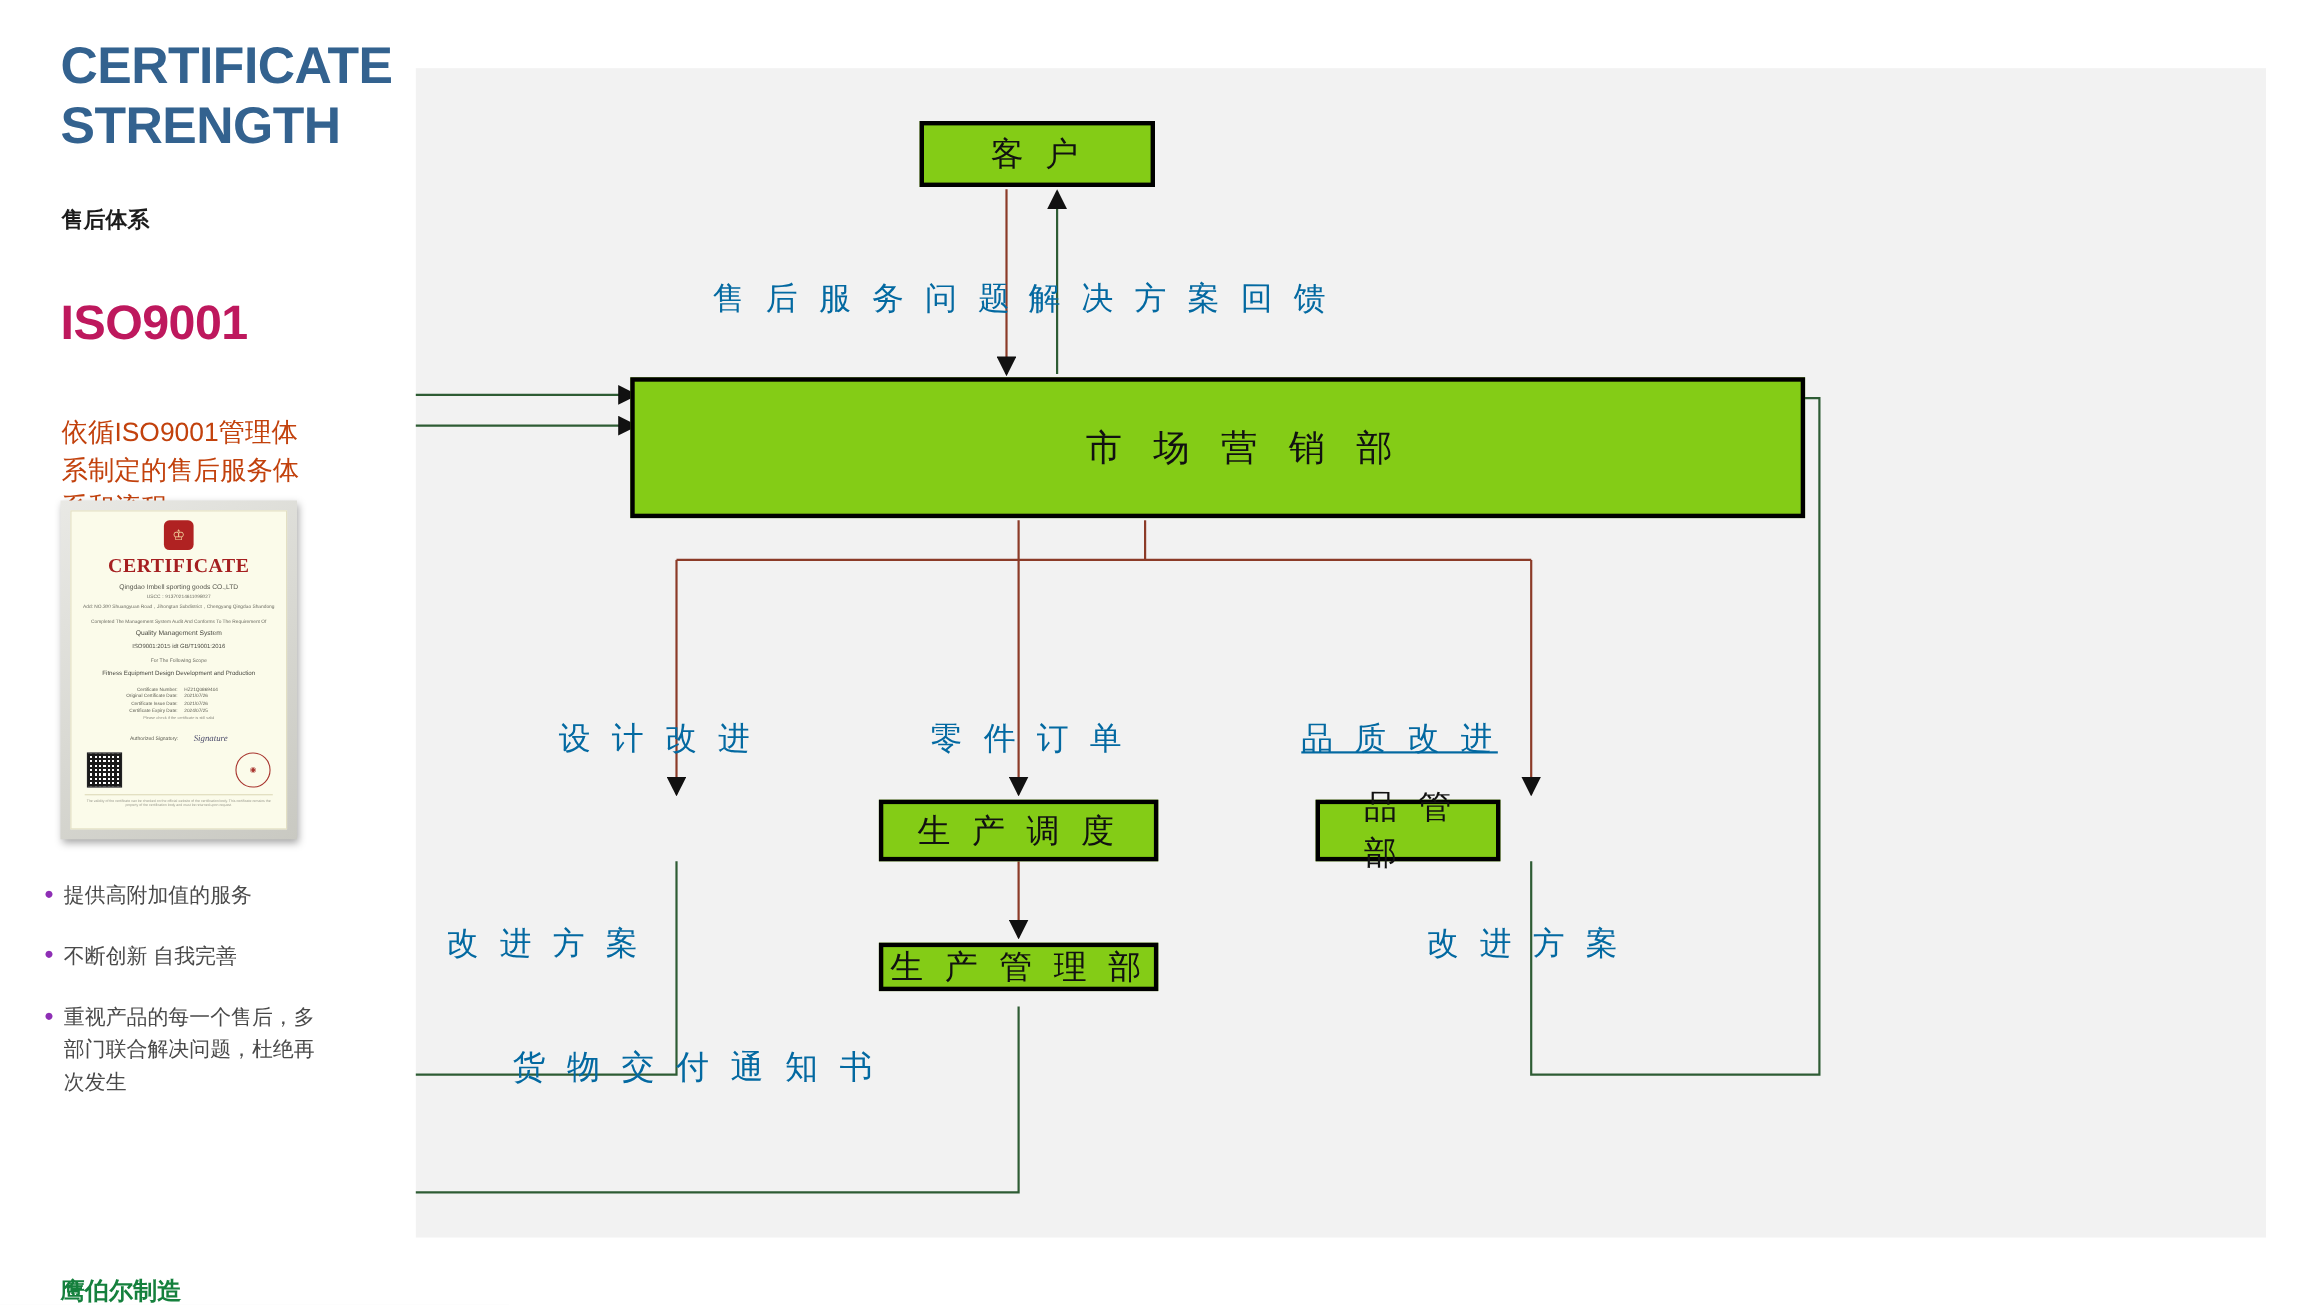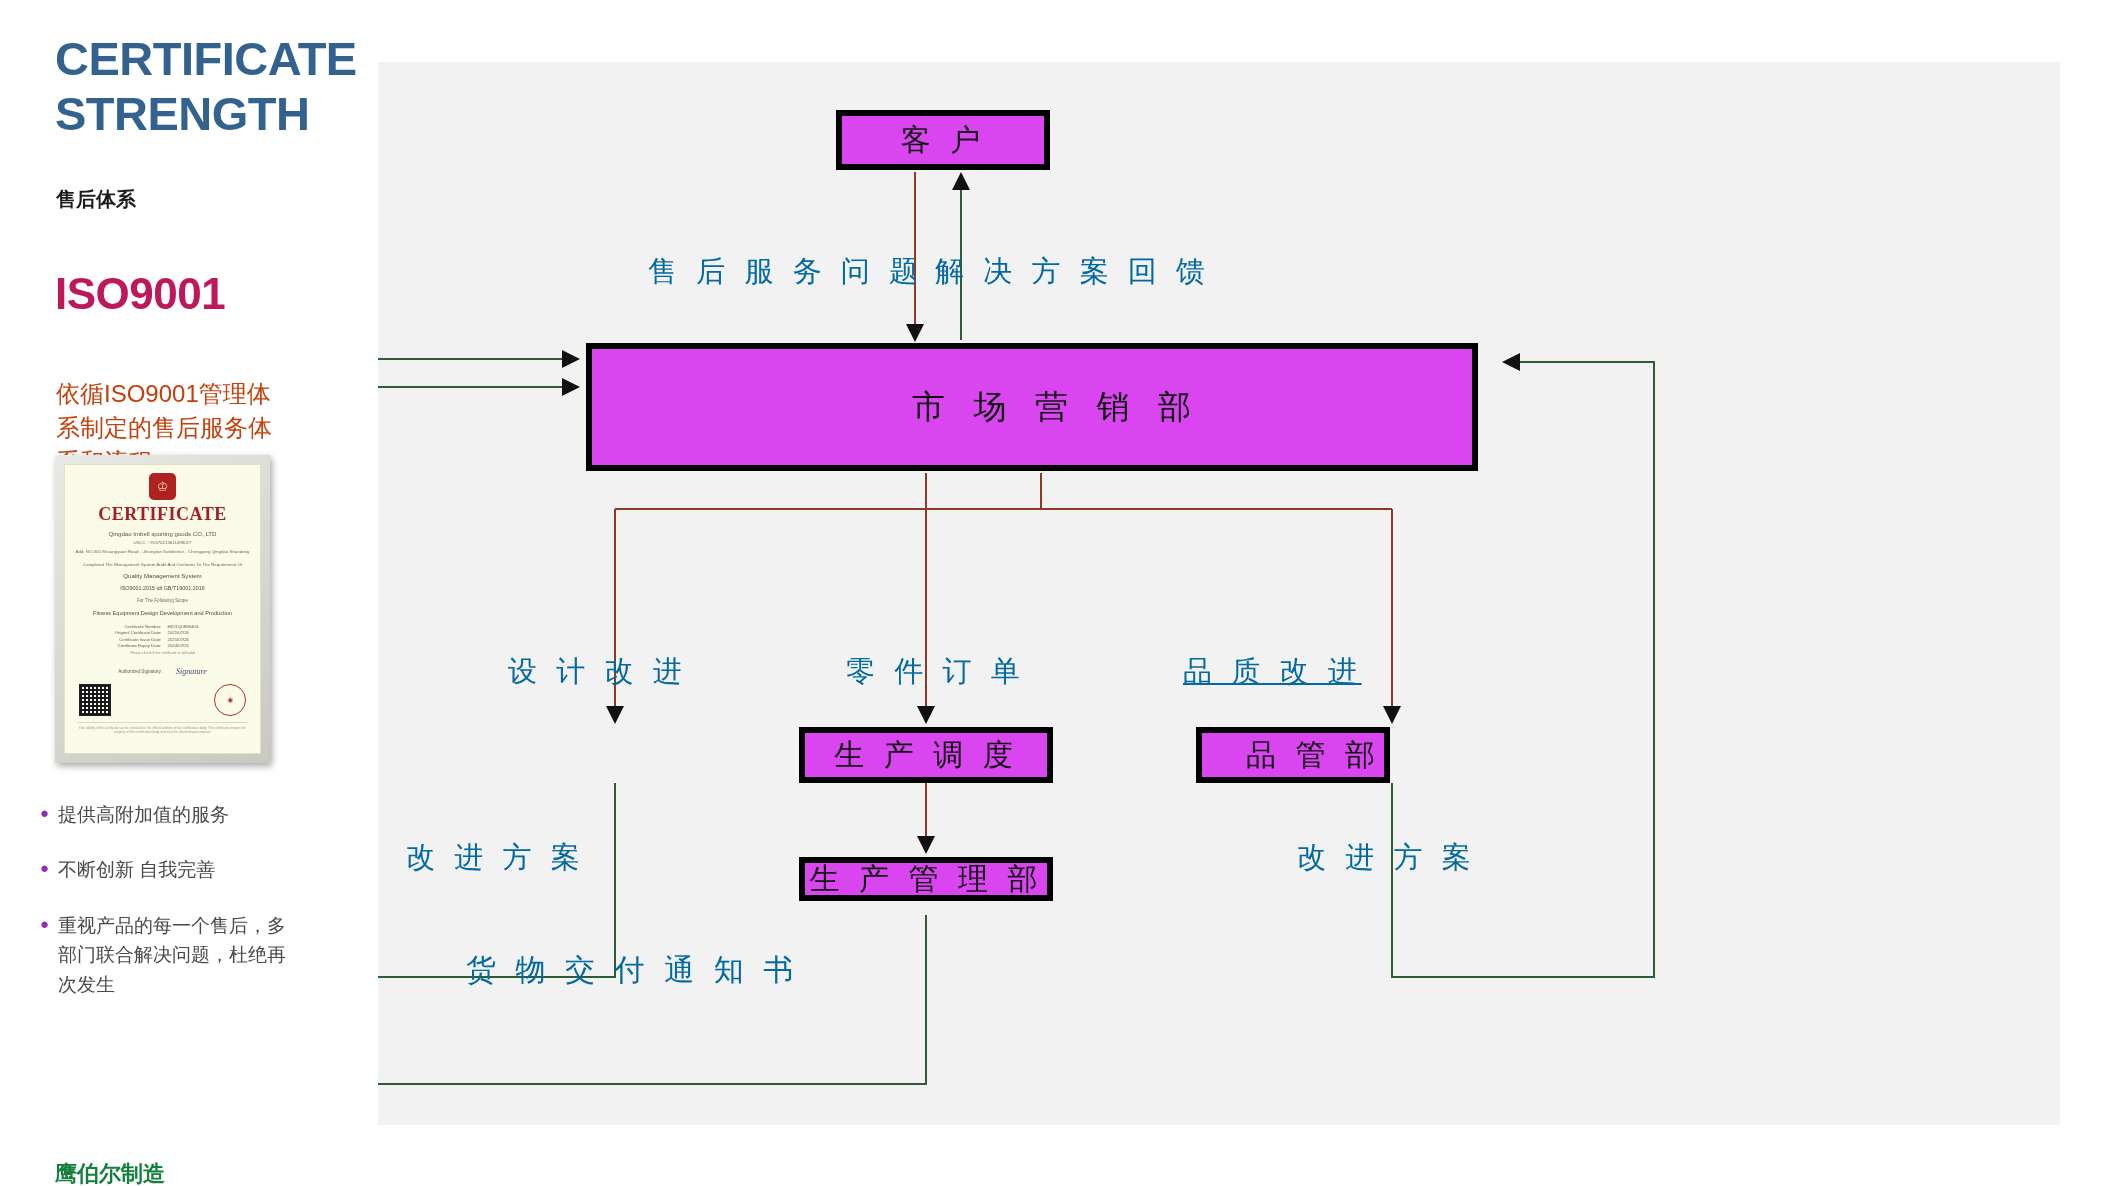--- a/index.html
+++ b/index.html
@@ -66,29 +66,29 @@
   .bullet{display:flex;gap:9px;margin-bottom:26px;font-size:19px;color:#4a4a4a;line-height:1.55;}
   .dot{color:#8e2fb5;font-size:15px;line-height:1.7;flex:0 0 auto;}
   .btxt{flex:1;}
 
   #footer-brand{position:absolute;left:55px;top:1115px;font-size:22px;font-weight:bold;color:#15803d;margin-top:44px;}
 
   
   #panel{position:absolute;left:378px;top:62px;width:1682px;height:1063px;background:#f2f2f2;}
   #flow{position:absolute;left:0;top:0;width:1682px;height:1063px;}
 
-  .node{position:absolute;box-sizing:border-box;border:6px solid #000000;background:#d946ef;
+  .node{position:absolute;box-sizing:border-box;border:4px solid #000000;background:#84cc16;
         display:flex;align-items:center;justify-content:center;
         font-size:30px;color:#111;letter-spacing:5px;
         font-family:"DejaVu Sans","Liberation Sans",sans-serif;}
   #n-customer {left:458px;  top:48px;  width:214px;height:60px;}
-  #n-marketing{left:208px;  top:281px; width:892px;height:128px; font-size:33px;letter-spacing:9px;padding-left:48px;}
+  #n-marketing{left:195px;  top:281px; width:1068px;height:128px; font-size:33px;letter-spacing:9px;padding-left:48px;}
   #n-rd       {left:140px;  top:665px; width:194px;height:56px;}
   #n-prodsch  {left:421px;  top:665px; width:254px;height:56px;}
-  #n-qc       {left:818px;  top:665px; width:194px;height:56px;padding-left:40px;}
+  #n-qc       {left:818px;  top:665px; width:168px;height:56px;padding-left:40px;}
   #n-prodmgmt {left:421px;  top:795px; width:254px;height:44px;}
 
   .edge-label{position:absolute;font-size:29px;color:#0369a1;letter-spacing:5px;white-space:nowrap;
               font-family:"DejaVu Sans","Liberation Sans",sans-serif;}
   #lb-issue   {left:270px; top:190px;}
   #lb-feedback{left:557px; top:190px;}
   #lb-design  {left:130px; top:590px;}
   #lb-parts   {left:468px; top:590px;}
   #lb-quality {left:805px; top:590px;text-decoration:underline;}
   #lb-planL   {left:28px;  top:776px;}

